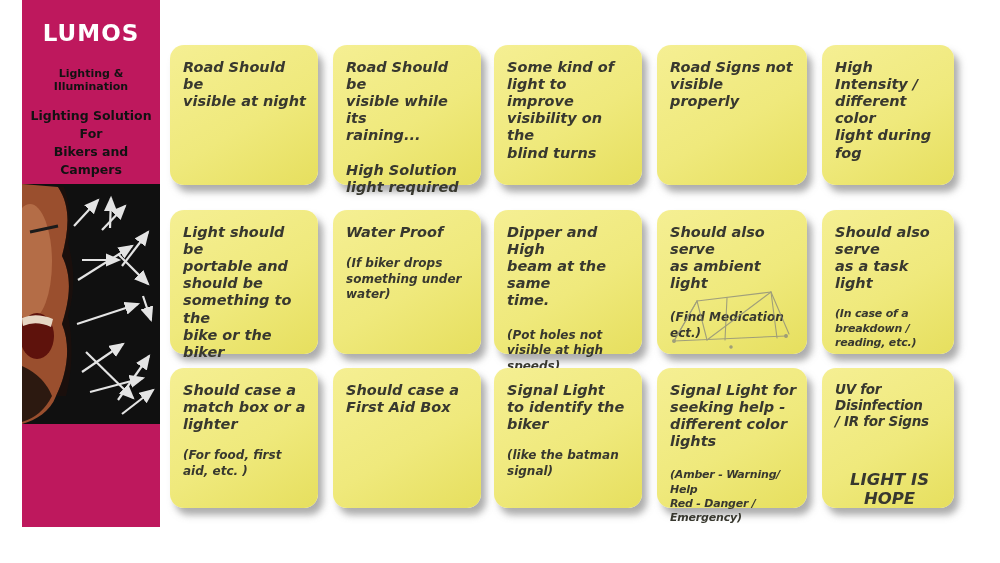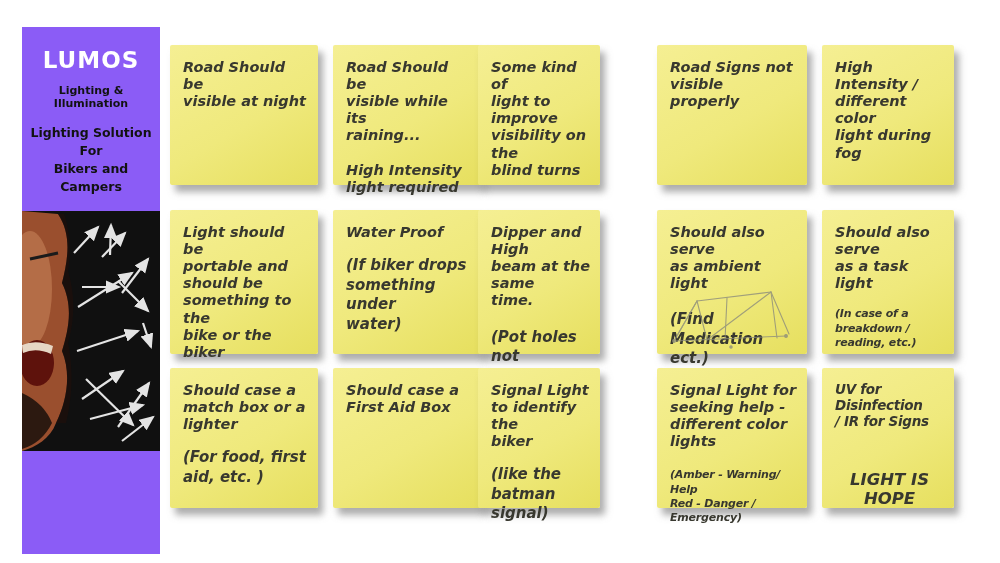--- a/index.html
+++ b/index.html
@@ -7,70 +7,70 @@
   body {
     background:#ffffff;
     font-family:"DejaVu Sans", sans-serif;
     position:relative;
     overflow:hidden;
   }
   #stage { position:absolute; left:0; top:0; width:1000px; height:563px; }
 
   
   .sidebar {
-    position:absolute; left:22px; top:27px; width:138px; height:527px;
-    background:#8b5cf6;
+    position:absolute; left:22px; top:0; width:138px; height:527px;
+    background:#be185d;
   }
   .brand {
     margin-top:20px; text-align:center;
     color:#ffffff; font-weight:bold; font-size:23px; letter-spacing:1px;
   }
   .subtitle {
-    margin-top:11px; text-align:center;
+    margin-top:21px; text-align:center;
     color:#121212; font-size:11px; font-weight:bold;
   }
   .tagline {
     margin-top:14px; text-align:center;
     color:#121212; font-size:12.5px; font-weight:bold;
     line-height:1.45; white-space:pre-line;
   }
   .photo {
     position:absolute; left:0; top:184px; width:138px; height:240px;
     background:#0d0d0d;
   }
   .photo svg { display:block; }
 
   
   .note {
     position:absolute;
     background:linear-gradient(150deg,#f5ef93 0%, #efe97c 55%, #e6df5e 100%);
     box-shadow:5px 7px 7px rgba(105,105,105,0.55);
-    border-radius:2px;
+    border-radius:14px;
     padding:14px 10px 8px 13px;
     color:#38382f;
     font-weight:bold; font-style:italic;
   }
   .note p { white-space:pre-line; }
   .main  { font-size:14.5px; line-height:1.18; }
   .secondary { font-size:14.5px; line-height:1.18; margin-top:17px; }
-  .small { font-size:15px; line-height:1.3; }
+  .small { font-size:12px; line-height:1.3; }
   .small.mt { margin-top:15px; }
   .small.tight { margin-top:18px; }
   .hope { font-size:16.5px; text-align:center; margin-top:40px; }
   .condensed { letter-spacing:-0.3px; font-size:13.5px; }
   .small.xs { font-size:11px; letter-spacing:-0.2px; }
   .sketch { position:absolute; left:8px; bottom:4px; }
 
   
   .r1 { top:45px;  height:140px; }
   .r2 { top:210px; height:144px; }
   .r3 { top:368px; height:140px; }
   .c1 { left:170px; width:148px; }
   .c2 { left:333px; width:148px; }
-  .c3 { left:478px; width:122px; }
+  .c3 { left:494px; width:148px; }
   .c4 { left:657px; width:150px; }
   .c5 { left:822px; width:132px; }
 </style>
 </head>
 <body>
 
 <div id="stage">
 
   <div class="sidebar">
     <div class="brand">LUMOS</div>
@@ -116,21 +116,21 @@
   </div>
 
   <div class="note r1 c1">
     <p class="main">Road Should be
 visible at night</p>
   </div>
   <div class="note r1 c2">
     <p class="main">Road Should be
 visible while its
 raining...</p>
-    <p class="secondary">High Intensity
+    <p class="secondary">High Solution
 light required</p>
   </div>
   <div class="note r1 c3">
     <p class="main">Some kind of
 light to improve
 visibility on the
 blind turns</p>
   </div>
   <div class="note r1 c4">
     <p class="main">Road Signs not

